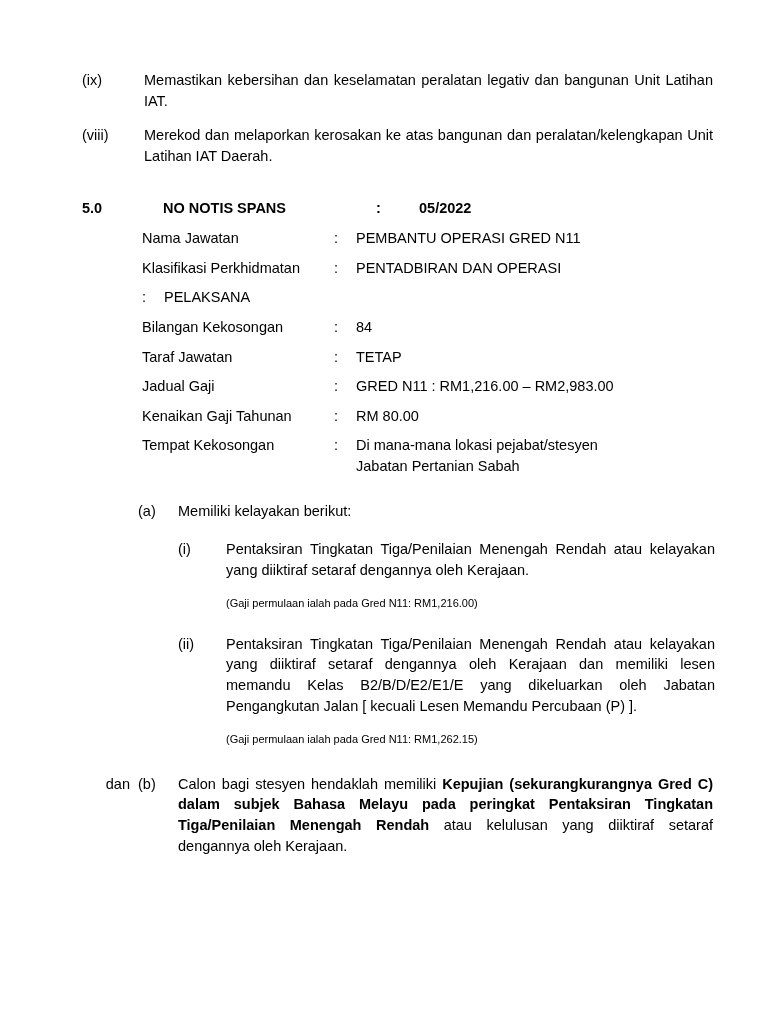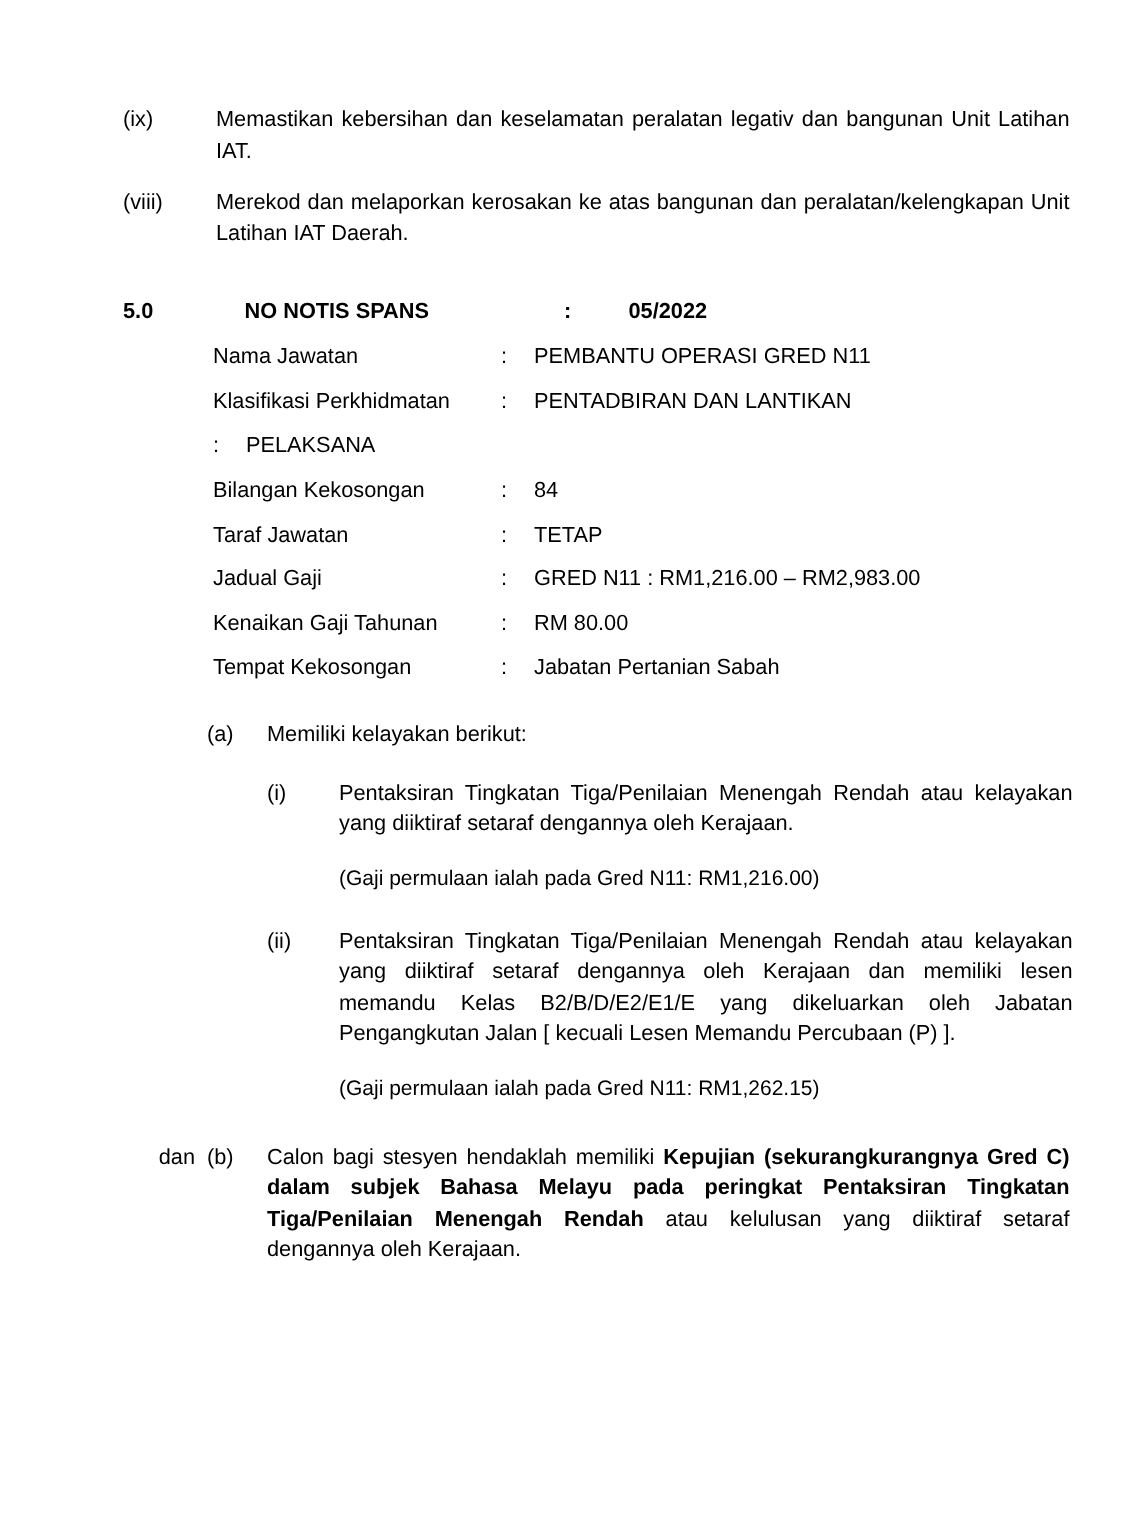--- a/index.html
+++ b/index.html
@@ -128,21 +128,21 @@
 
   
   .sub-list { margin-left: 96px; margin-top: 18px; }
   .sub-item {
     display: flex;
     align-items: flex-start;
   }
   .sub-item .marker { flex: 0 0 48px; }
   .sub-item .body-text { flex: 1 1 auto; padding-right: 0px; }
   .note {
-    font-size: 14px;
+    font-size: 11px;
     line-height: 1.42;
     margin-left: 48px;
     margin-top: 16px;
     margin-bottom: 22px;
   }
 
   
   .dan-block {
     margin-top: 26px;
     display: flex;
@@ -187,21 +187,21 @@
 
     <div class="detail-row">
       <div class="label">Nama Jawatan</div>
       <div class="colon">:</div>
       <div class="value">PEMBANTU OPERASI GRED N11</div>
     </div>
 
     <div class="detail-row">
       <div class="label">Klasifikasi Perkhidmatan</div>
       <div class="colon">:</div>
-      <div class="value">PENTADBIRAN DAN LANTIKAN</div>
+      <div class="value">PENTADBIRAN DAN OPERASI</div>
     </div>
 
     <div class="detail-row">
       <div class="colon">:</div>
       <div class="value">PELAKSANA</div>
     </div>
 
     <div class="detail-row">
       <div class="label">Bilangan Kekosongan</div>
       <div class="colon">:</div>
@@ -223,20 +223,21 @@
     <div class="detail-row">
       <div class="label">Kenaikan Gaji Tahunan</div>
       <div class="colon">:</div>
       <div class="value">RM 80.00</div>
     </div>
 
     <div class="detail-row">
       <div class="label">Tempat Kekosongan</div>
       <div class="colon">:</div>
       <div class="value">
+        <span>Di mana-mana lokasi pejabat/stesyen</span>
         <span class="line2">Jabatan Pertanian Sabah</span>
       </div>
     </div>
 
   </div>
 
 
   <div class="alpha-block">
     <div class="marker">(a)</div>
     <div class="body-text">Memiliki kelayakan berikut:</div>

